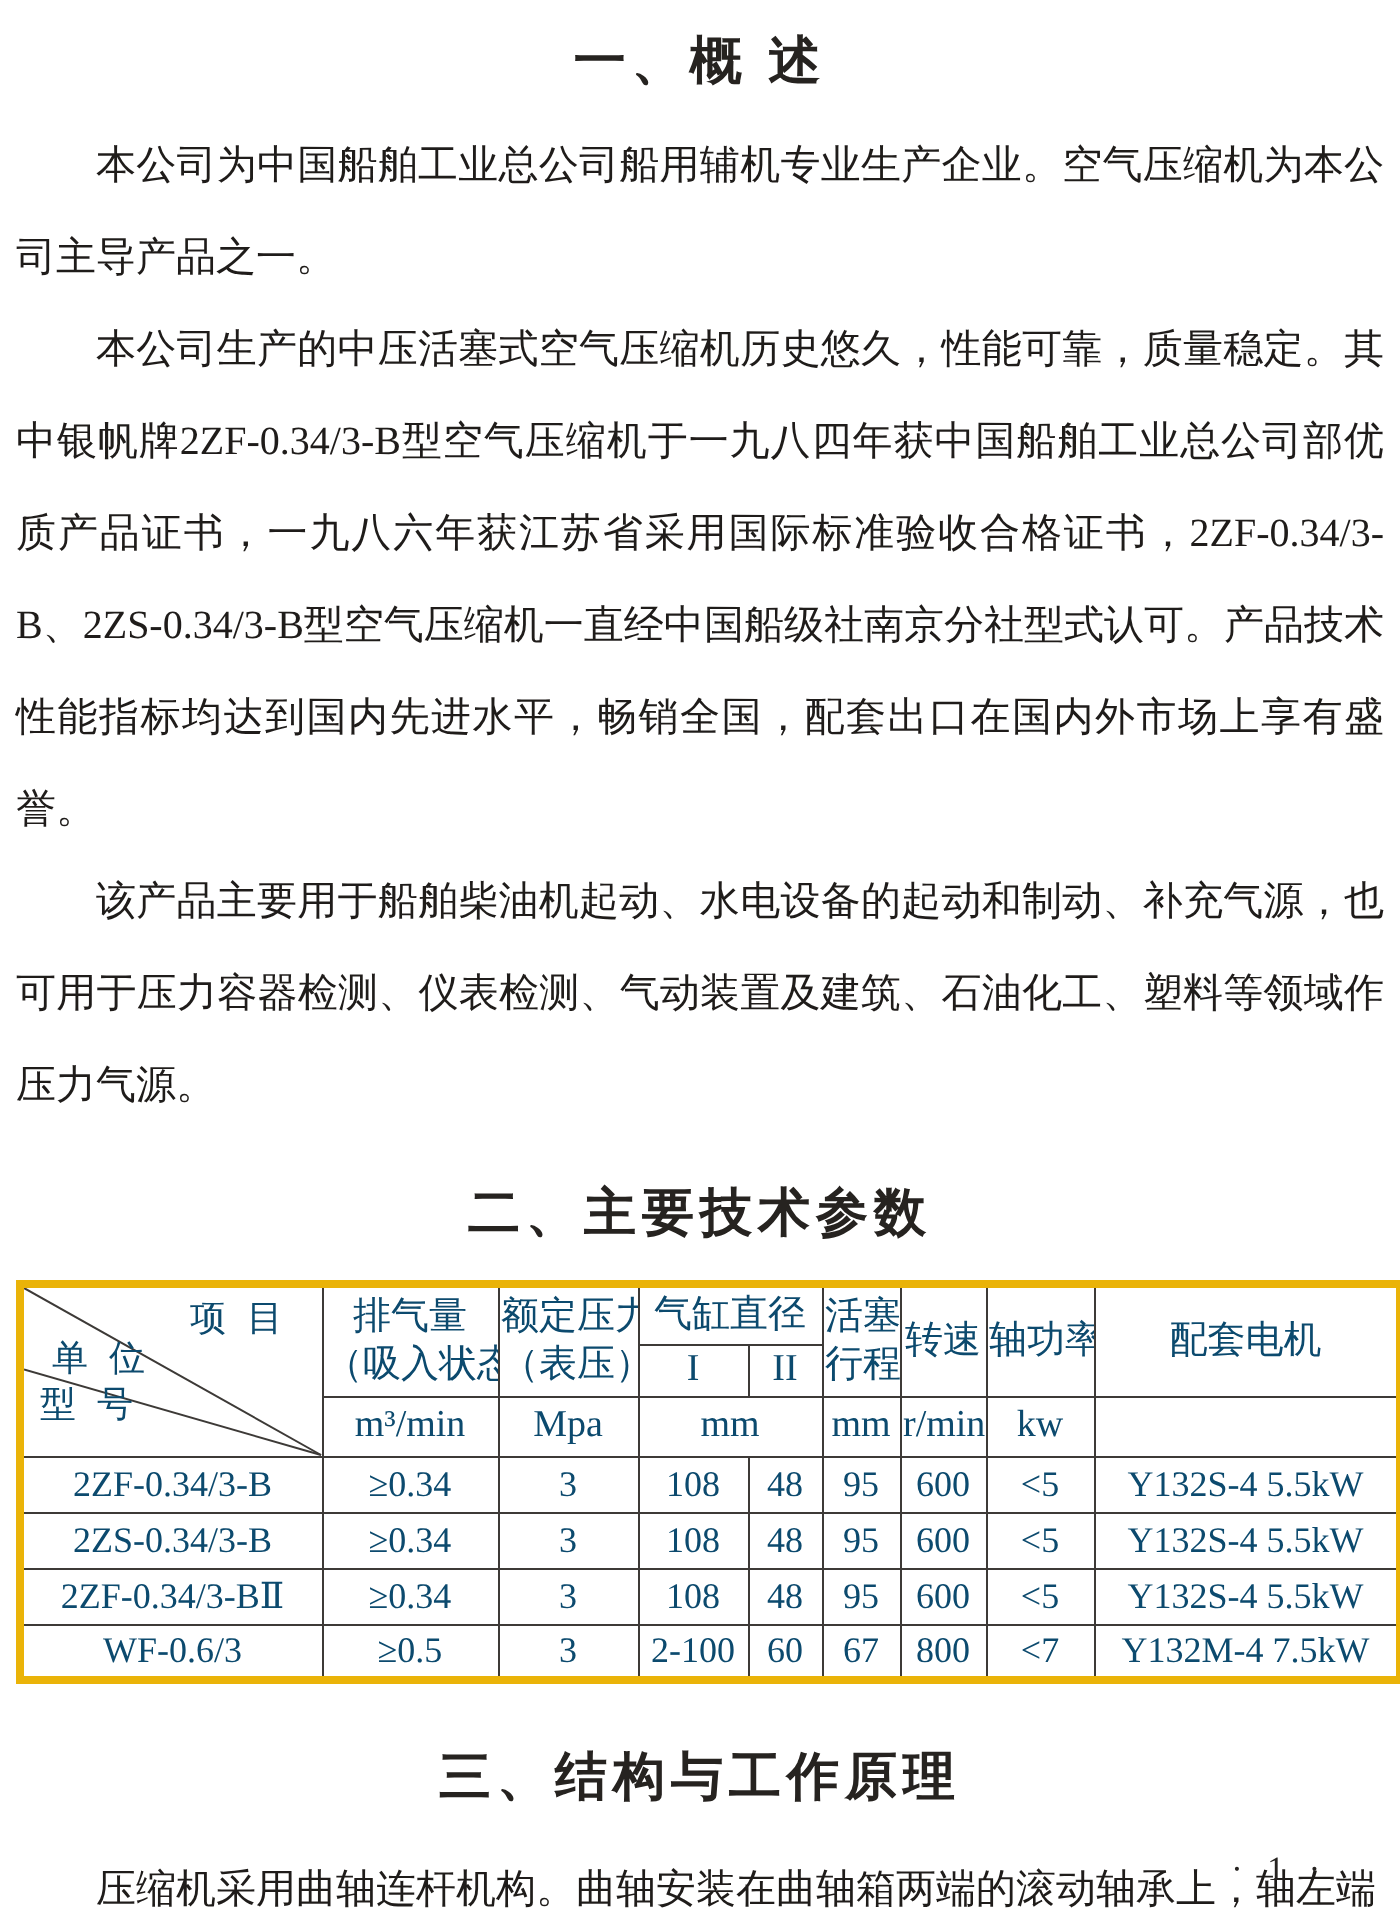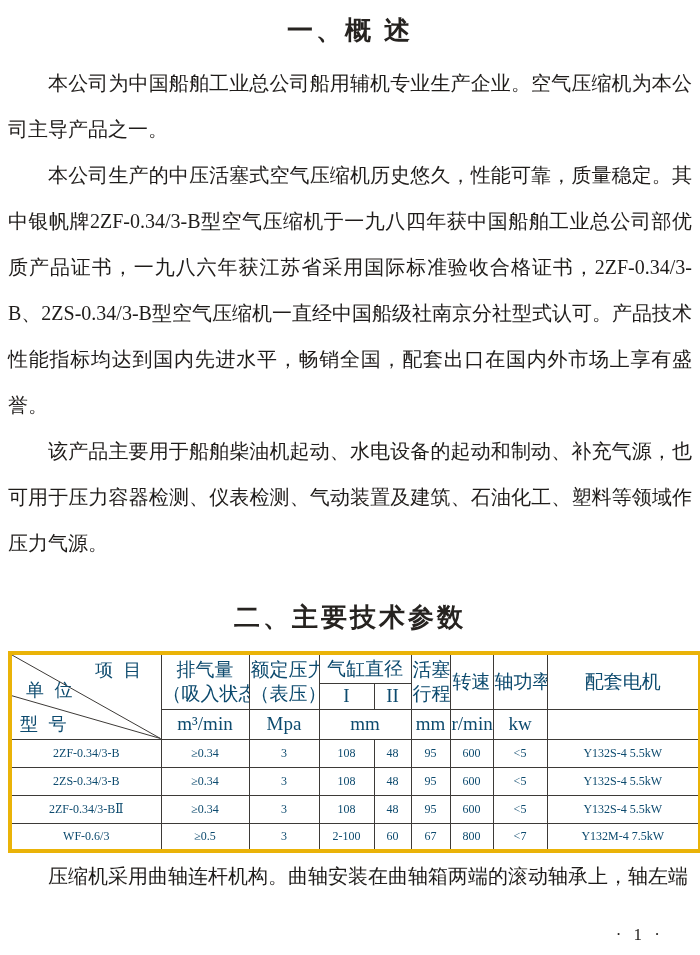--- a/index.html
+++ b/index.html
@@ -16,21 +16,21 @@
   .sec-title {
     text-align: center;
     font-family: "Liberation Sans", "DejaVu Sans", sans-serif;
     font-weight: 700;
     font-size: 26px;
     line-height: 36px;
     letter-spacing: 3px;
     color: #262320;
   }
   .t1 { margin-bottom: 12px; }
-  .t2 { margin-top: 33px; margin-bottom: 16px; }
+  .t2 { margin-top: 22px; margin-bottom: 16px; }
   .t3 { margin-top: 28px; margin-bottom: 16px; }
 
   .body-p {
     font-size: 20px;
     line-height: 46px;
     text-indent: 2em;
     text-align: justify;
     color: #1f1c1a;
   }
 
@@ -47,37 +47,37 @@
     border: 1px solid #3d3a37;
     text-align: center;
     vertical-align: middle;
     padding: 0 1px;
     overflow: hidden;
     white-space: nowrap;
   }
   tr.row-h1 td { height: 30px; line-height: 24px; }
   tr.row-h2 td { height: 26px; }
   tr.row-units td { height: 30px; margin-left: 16px; }
-  tr.row-data td { height: 28px; font-size: 12px; }
+  tr.row-data td { height: 28px; font-size: 18px; }
 
   td.diag {
     position: relative;
     padding: 0;
   }
   td.diag svg { position: absolute; top: 0; left: 0; width: 100%; height: 100%; display: block; }
   td.diag .lbl {
     position: absolute;
     font-size: 18px;
     letter-spacing: 3px;
     line-height: 20px;
     white-space: nowrap;
   }
   td.diag .lbl-item  { top: 5px; right: 16px; }
   td.diag .lbl-unit  { top: 25px; left: 14px; }
-  td.diag .lbl-model { bottom: 5px; left: 8px; }
+  td.diag .lbl-model { bottom: 16px; left: 8px; }
 
   .two-line { line-height: 24px; }
 
   .page-number {
     position: absolute;
     right: 36px;
     bottom: 10px;
     font-size: 17px;
     letter-spacing: 4px;
     color: #262320;
@@ -189,18 +189,19 @@
       <td>2-100</td>
       <td>60</td>
       <td>67</td>
       <td>800</td>
       <td>&lt;7</td>
       <td>Y132M-4 7.5kW</td>
     </tr>
   </tbody>
     </table>
 
+  <h1 class="sec-title t3">三、结构与工作原理</h1>
 
   <p class="body-p">压缩机采用曲轴连杆机构。曲轴安装在曲轴箱两端的滚动轴承上，轴左端</p>
 
 </div>
 
 <div class="page-number">· 1 ·</div>
 
 </body></html>

